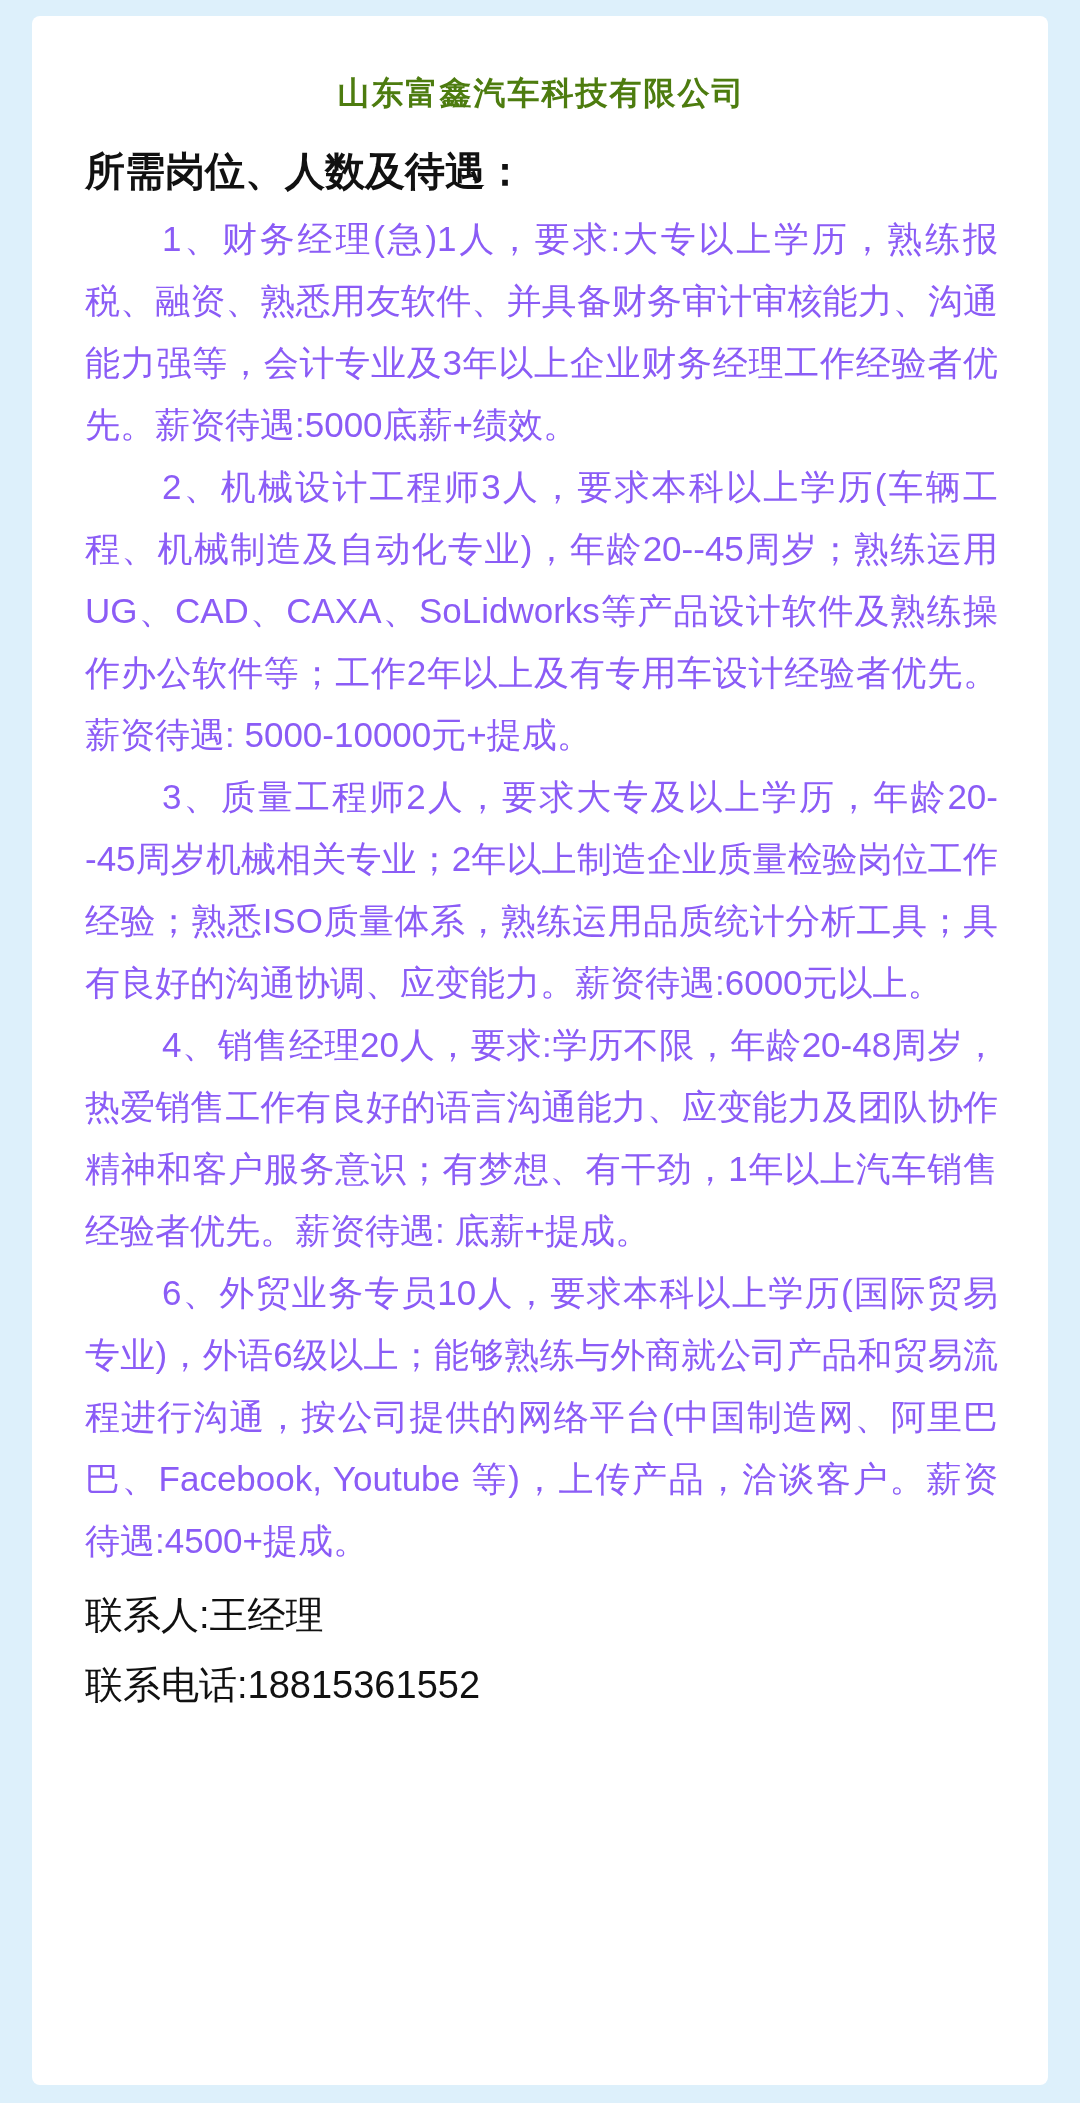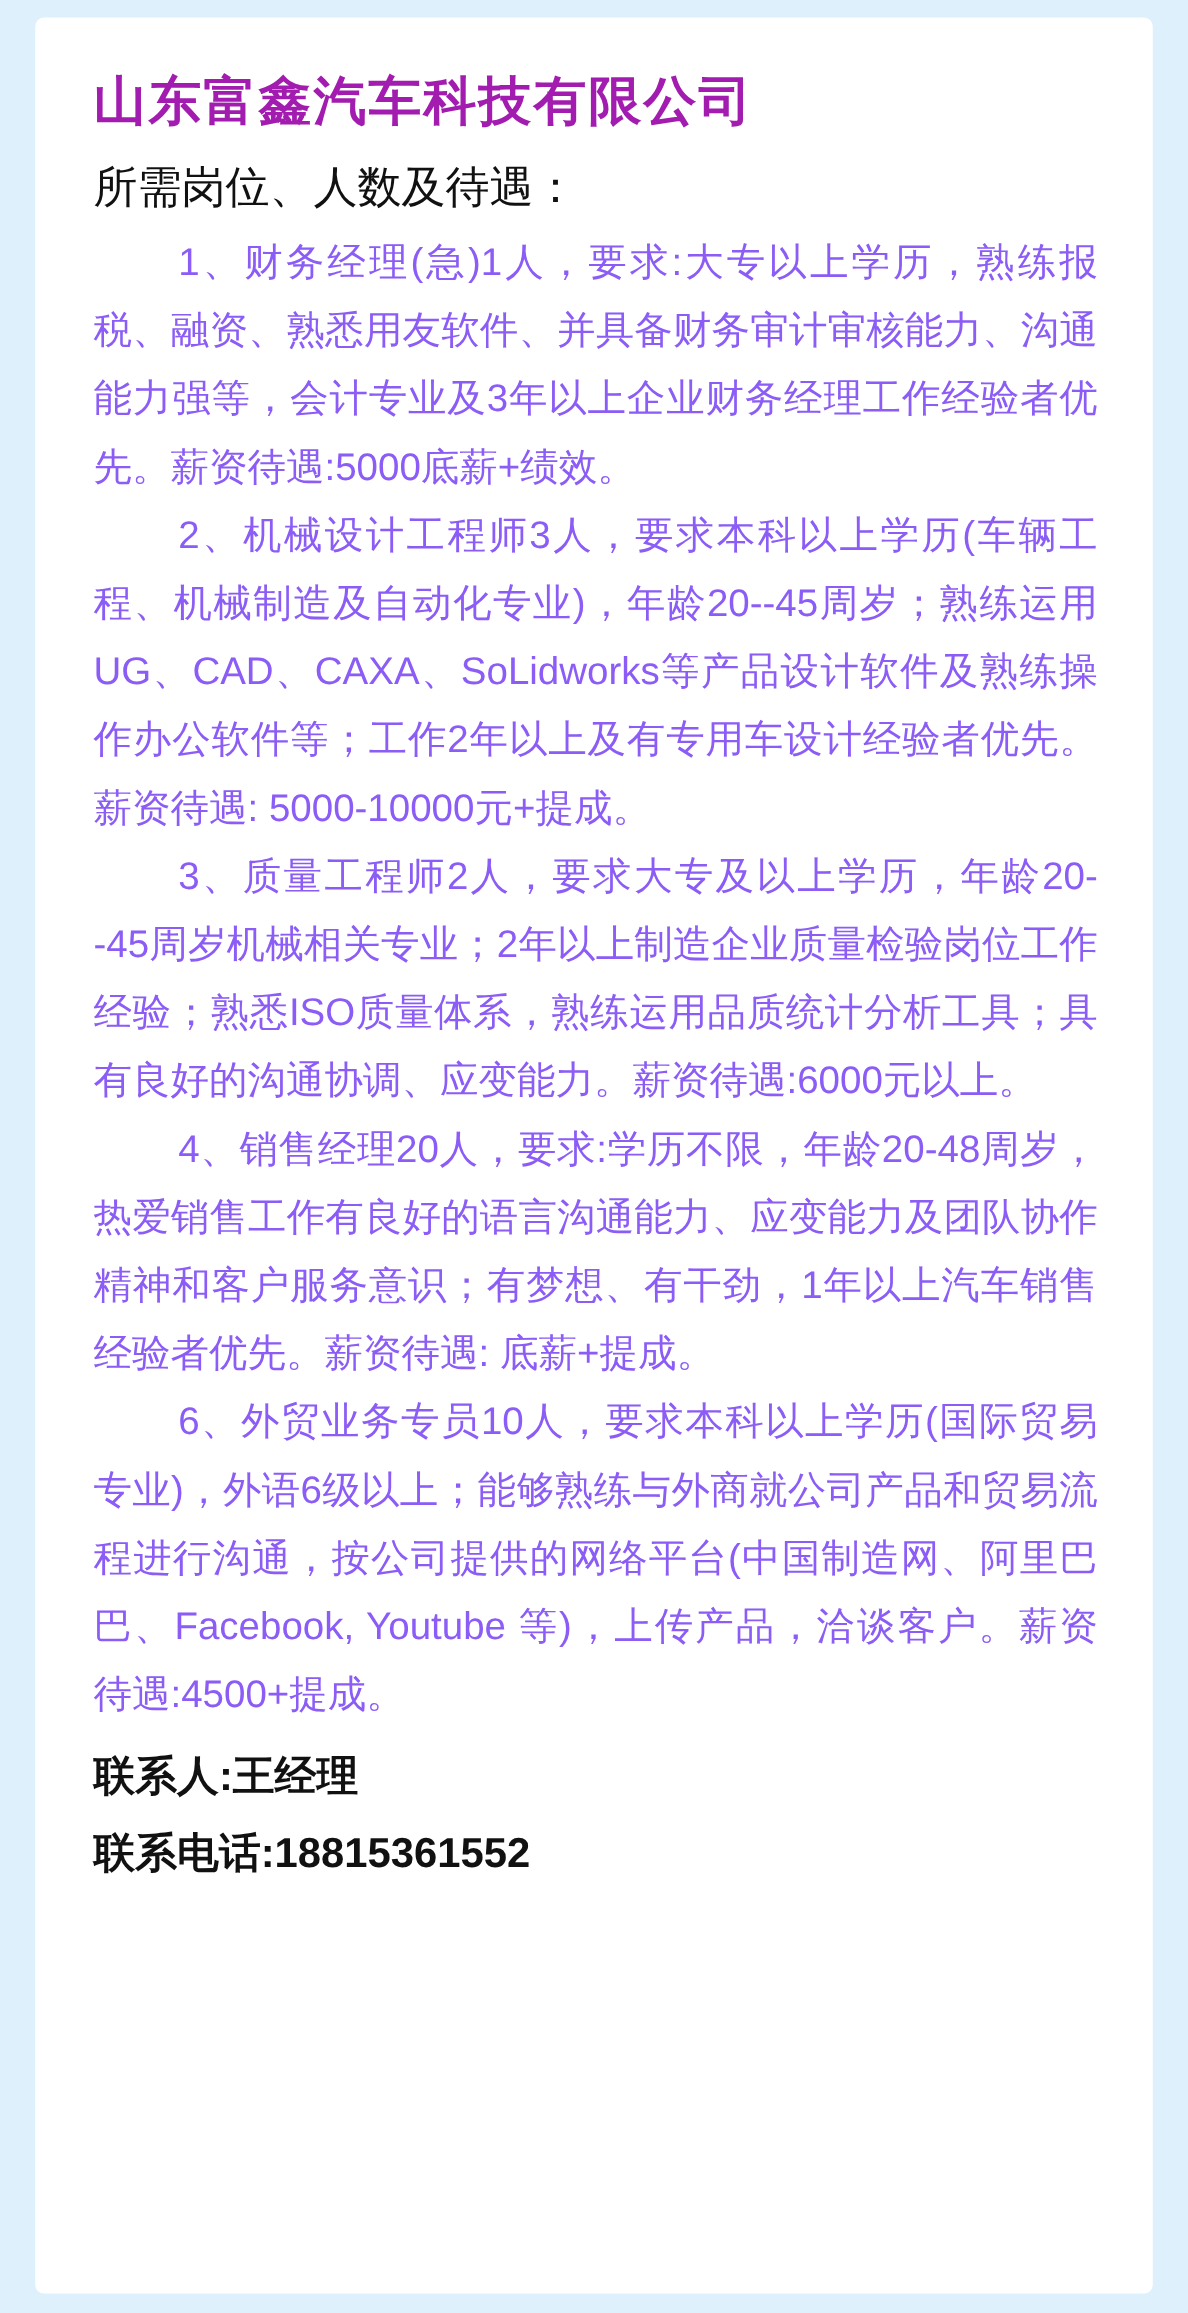--- a/index.html
+++ b/index.html
@@ -20,48 +20,49 @@
     top: 16px;
     width: 1016px;
     height: 2069px;
     background: #ffffff;
     border-radius: 8px;
     box-sizing: border-box;
     padding: 26px 50px 0 53px;
   }
   .company-title {
     margin: 24px 0 0 0;
-    color: #a21caf;
-    font-size: 48px;
+    text-align: center;
+    color: #4d7c0f;
+    font-size: 32px;
     line-height: 54px;
     font-weight: 700;
     letter-spacing: 2px;
   }
   .section-heading {
     margin: 28px 0 14px 0;
     color: #111111;
     font-size: 40px;
     line-height: 46px;
-    font-weight: 400;
+    font-weight: 700;
   }
   .job-para {
     margin: 0;
     color: #8b5cf6;
     font-size: 35px;
     line-height: 62px;
     text-align: justify;
     text-indent: 2.2em;
     font-weight: 400;
   }
   .contact-line {
     margin: 0;
     color: #111111;
     font-size: 38px;
     line-height: 70px;
-    font-weight: 700;
+    font-weight: 400;
   }
   .contact-first {
     margin-top: 8px;
   }
 </style>
 </head>
 <body>
 
 <div class="page">
   <div class="card">

